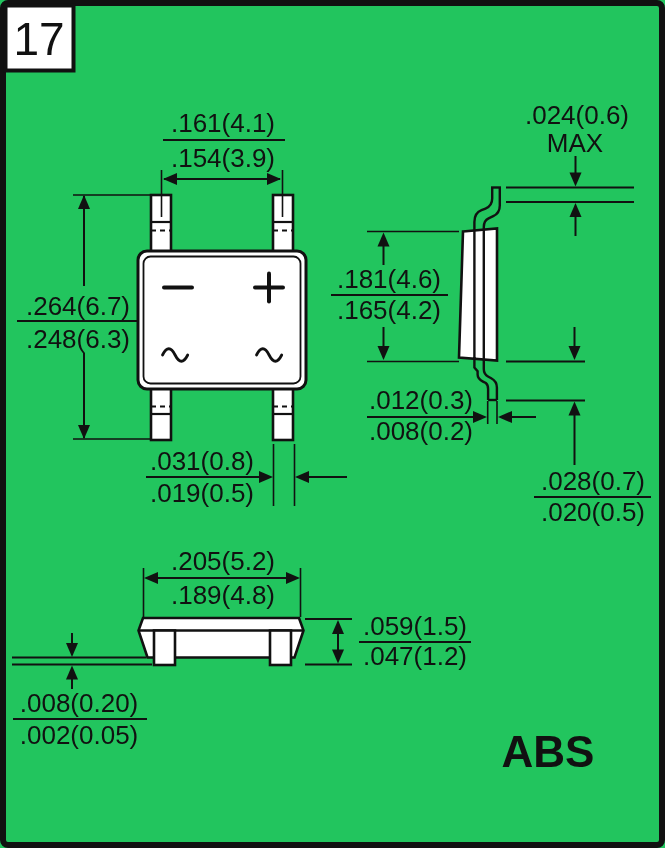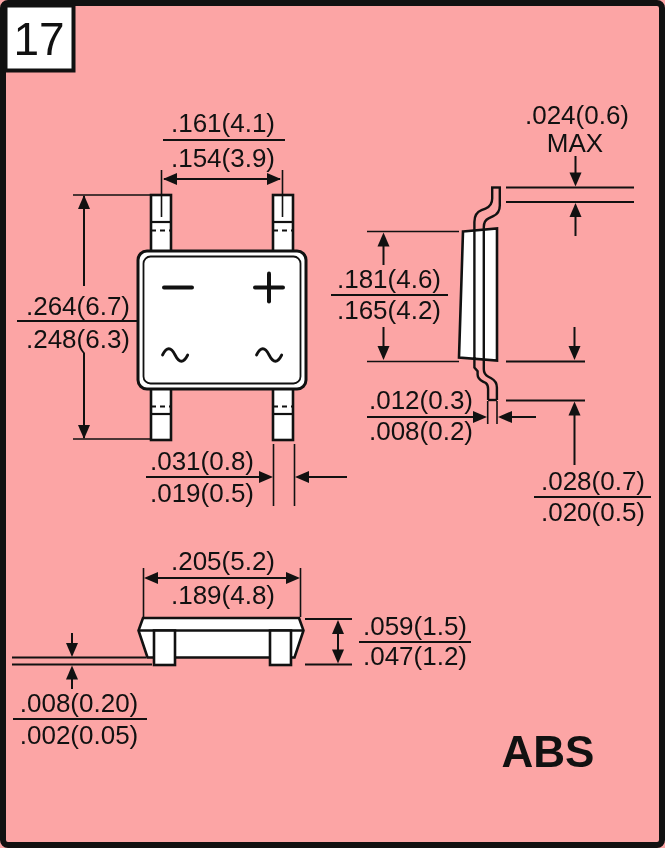--- a/index.html
+++ b/index.html
@@ -1,19 +1,19 @@
 <!DOCTYPE html>
 <html><head>
 <meta charset="utf-8">
 <style>
   html,body{margin:0;padding:0;background:#e8e8e8;}
   .page{
     position:relative;
     width:665px;height:848px;
-    background:#fca5a5;
+    background:#22c55e;
     font-family:"Liberation Sans", sans-serif;
     overflow:hidden;
   }
   svg{position:absolute;left:0;top:0;display:block;}
   
   .ol{stroke:#111;stroke-width:2.6;fill:#fff;}
   .oln{stroke:#111;stroke-width:2.4;fill:none;}
   .thick{stroke:#111;stroke-width:3;fill:#fff;}
   .thin{stroke:#111;stroke-width:1.6;fill:none;}
   .dim{stroke:#111;stroke-width:2;fill:none;}

